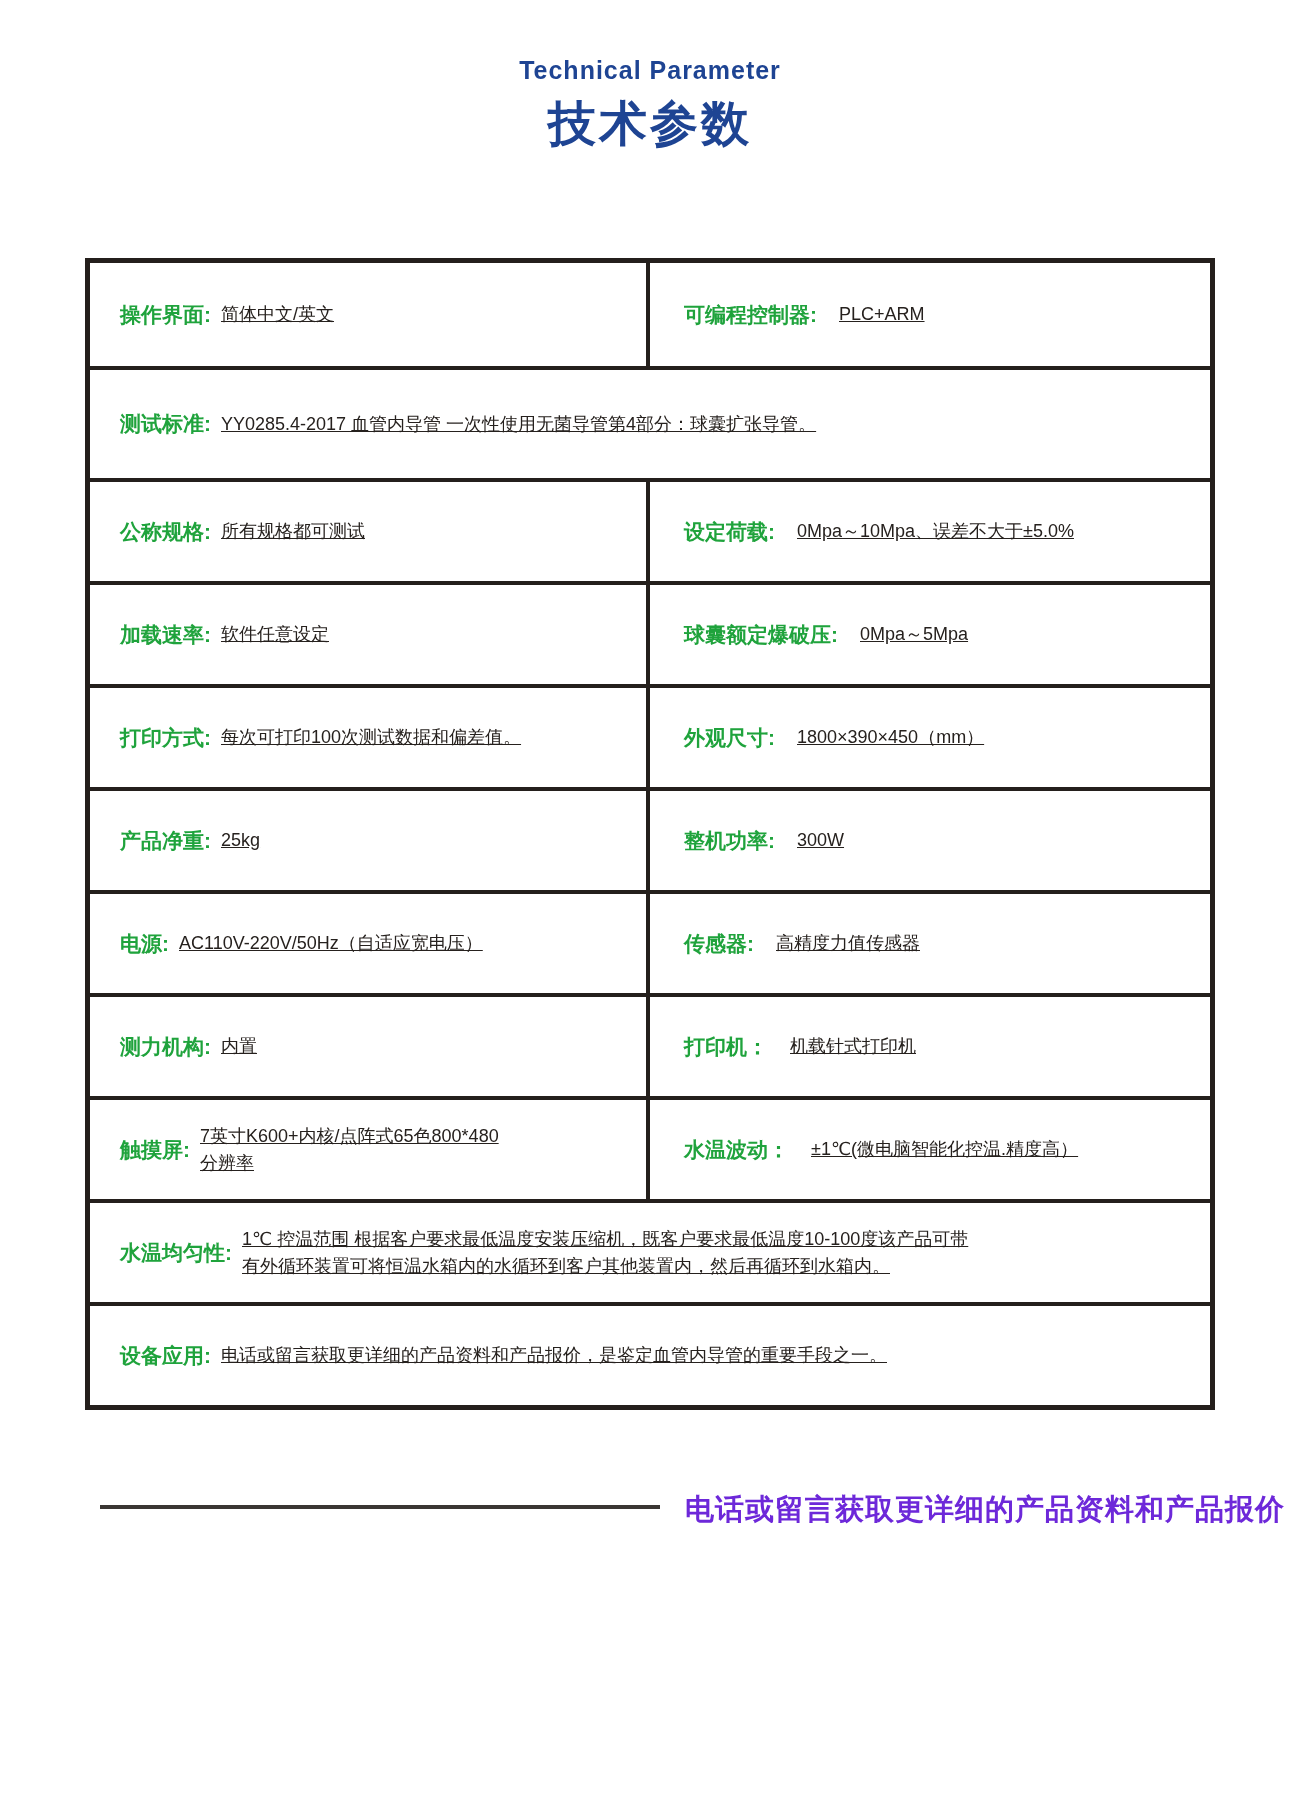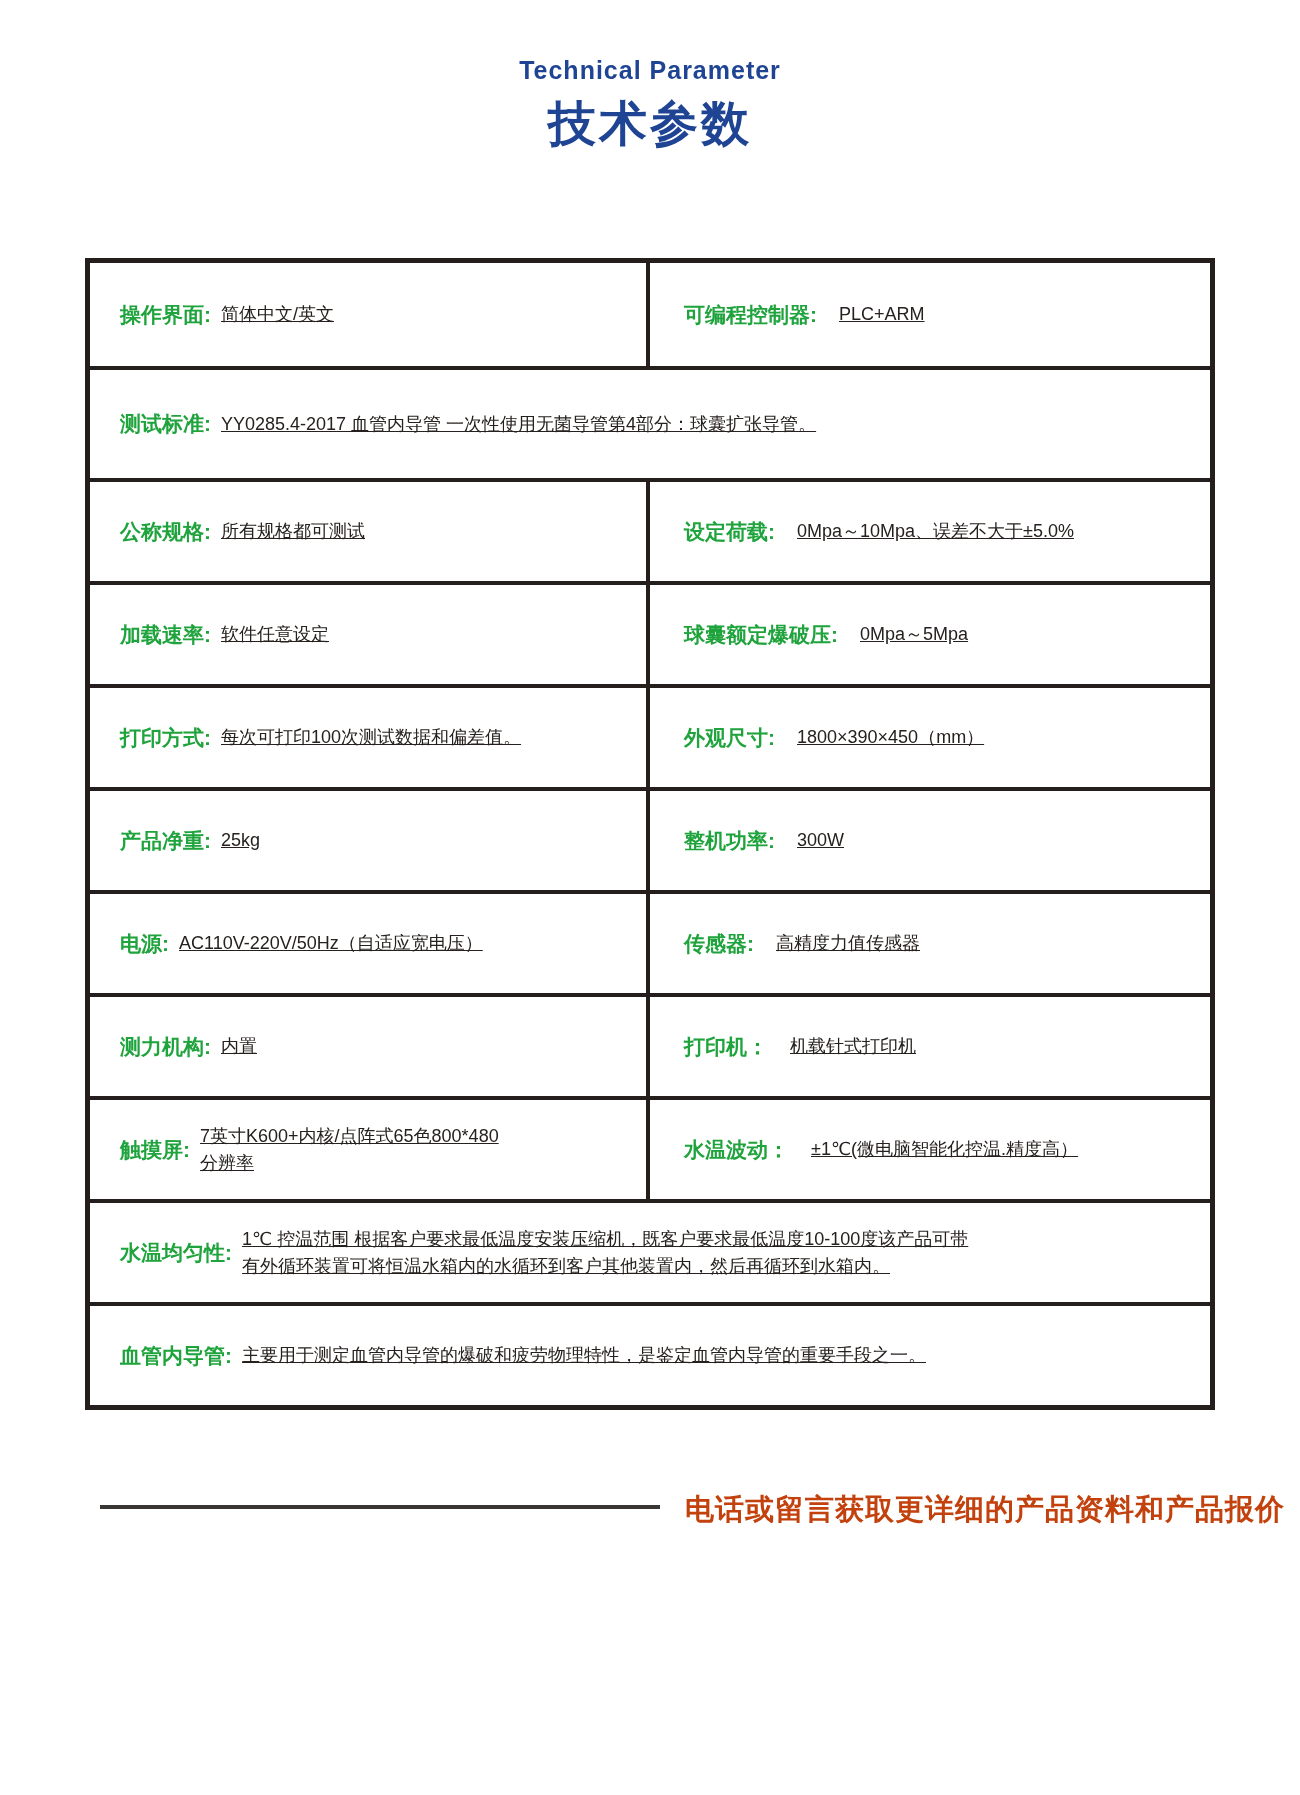--- a/index.html
+++ b/index.html
@@ -70,21 +70,21 @@
     text-decoration:underline;
   }
   .footer-line{
     position:absolute;left:100px;top:1505px;
     width:560px;height:4px;
     background:#3a3633;
   }
   .footer-note{
     position:absolute;left:685px;top:1490px;
     font-size:29px;font-weight:600;
-    color:#c2410c;
+    color:#6d28d9;
     letter-spacing:1px;
   }
 </style>
 </head>
 <body>
 
 <div class="page">
 
   <div class="eyebrow">Technical Parameter</div>
   <div class="main-title">技术参数</div>
@@ -190,22 +190,22 @@
     <div class="row full">
       <div class="cell">
         <span class="label">水温均匀性:</span>
         <span class="value">1℃ 控温范围 根据客户要求最低温度安装压缩机，既客户要求最低温度10-100度该产品可带
 有外循环装置可将恒温水箱内的水循环到客户其他装置内，然后再循环到水箱内。</span>
       </div>
     </div>
 
     <div class="row full">
       <div class="cell">
-        <span class="label">血管内导管:</span>
-        <span class="value">主要用于测定血管内导管的爆破和疲劳物理特性，是鉴定血管内导管的重要手段之一。</span>
+        <span class="label">设备应用:</span>
+        <span class="value">电话或留言获取更详细的产品资料和产品报价，是鉴定血管内导管的重要手段之一。</span>
       </div>
     </div>
 
   </div>
 
   <div class="footer-line"></div>
   <div class="footer-note">电话或留言获取更详细的产品资料和产品报价</div>
 
 </div>
 

